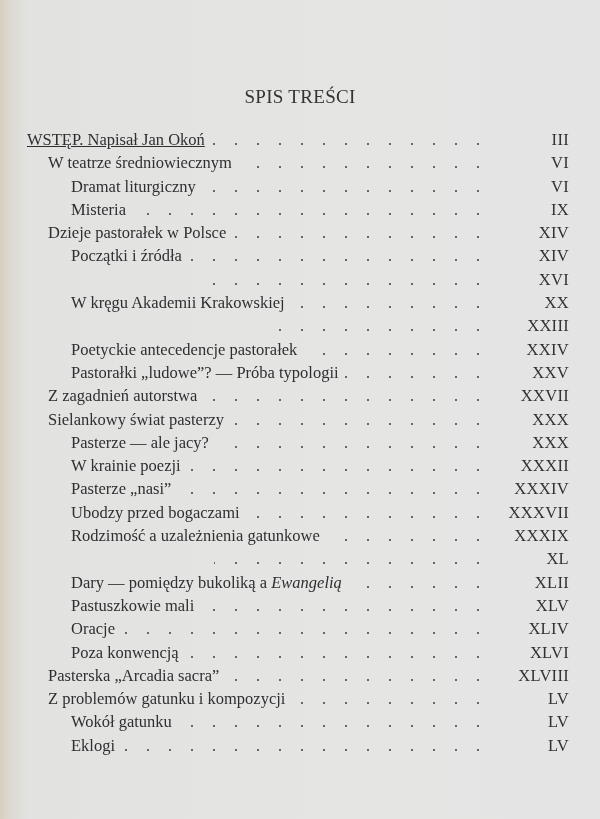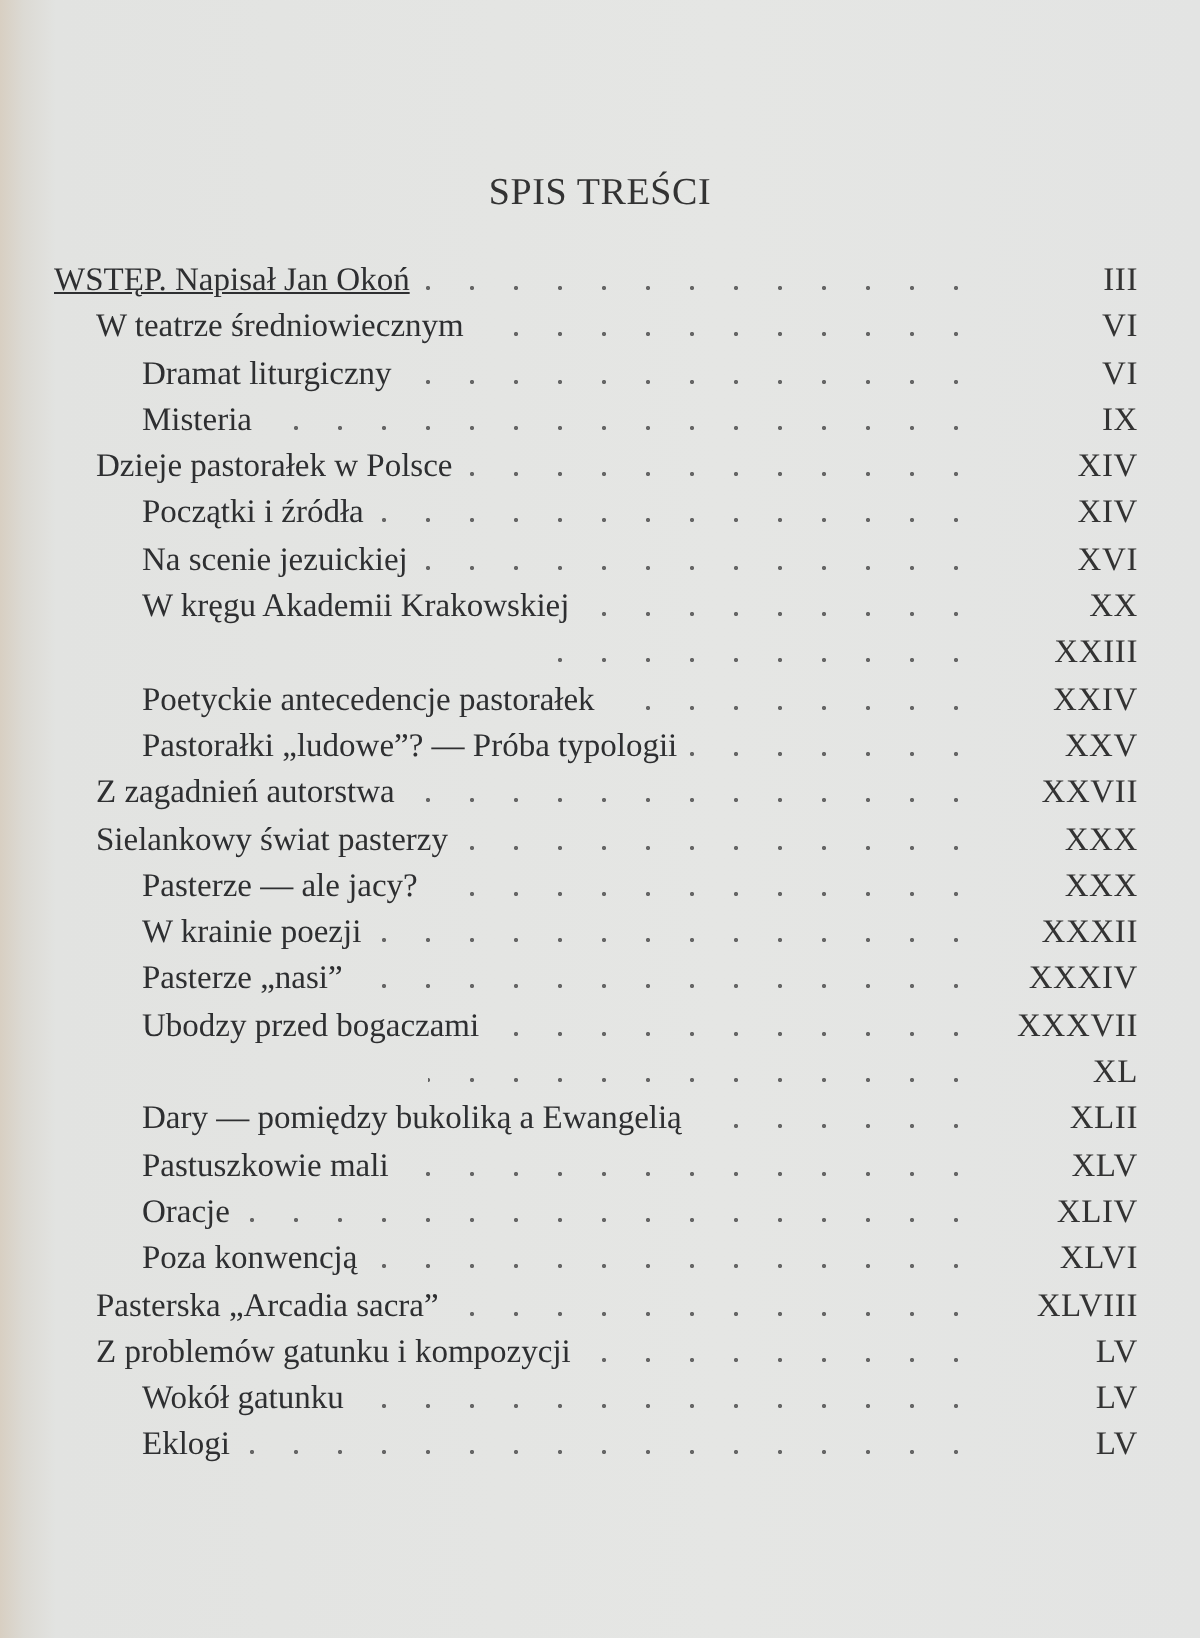--- a/index.html
+++ b/index.html
@@ -32,21 +32,21 @@
     position: absolute; left: 0; right: 80px; top: 15px; height: 2px;
     background-image: radial-gradient(circle, #666 0.9px, transparent 1.2px);
     background-size: 22px 2px;
     background-position: right center;
     background-repeat: repeat-x;
   }
   .row .page-num {
     position: absolute; right: 0; top: 0; 
     letter-spacing: 0.3px; color: #333;
   }
-  .italic { }
+  .italic { font-style: italic; }
 </style>
 </head>
 <body>
 
 <div class="page">
   <div class="title">SPIS TREŚCI</div>
   <div class="toc" id="toc">
       <div class="row l0">
         <div class="dots" style="left: 184px;"></div>
         <span class="label"><span>WSTĘP. Napisał Jan Okoń</span></span>
@@ -72,21 +72,20 @@
         <span class="label"><span>Dzieje pastorałek w Polsce</span></span>
         <span class="page-num">XIV</span>
       </div>
       <div class="row l2">
         <div class="dots" style="left: 161px;"></div>
         <span class="label"><span>Początki i źródła</span></span>
         <span class="page-num">XIV</span>
       </div>
       <div class="row l2">
         <div class="dots" style="left: 183px;"></div>
-        <span class="label"><span>Na scenie jezuickiej</span></span>
         <span class="page-num">XVI</span>
       </div>
       <div class="row l2">
         <div class="dots" style="left: 264px;"></div>
         <span class="label"><span>W kręgu Akademii Krakowskiej</span></span>
         <span class="page-num">XX</span>
       </div>
       <div class="row l2">
         <div class="dots" style="left: 237px;"></div>
         <span class="page-num">XXIII</span>
@@ -125,20 +124,25 @@
         <div class="dots" style="left: 150px;"></div>
         <span class="label"><span>Pasterze „nasi”</span></span>
         <span class="page-num">XXXIV</span>
       </div>
       <div class="row l2">
         <div class="dots" style="left: 219px;"></div>
         <span class="label"><span>Ubodzy przed bogaczami</span></span>
         <span class="page-num">XXXVII</span>
       </div>
       <div class="row l2">
+        <div class="dots" style="left: 299px;"></div>
+        <span class="label"><span>Rodzimość a uzależnienia gatunkowe</span></span>
+        <span class="page-num">XXXIX</span>
+      </div>
+      <div class="row l2">
         <div class="dots" style="left: 187px;"></div>
         <span class="page-num">XL</span>
       </div>
       <div class="row l2">
         <div class="dots" style="left: 321px;"></div>
         <span class="label"><span>Dary — pomiędzy bukoliką a </span><span class="italic">Ewangelią</span></span>
         <span class="page-num">XLII</span>
       </div>
       <div class="row l2">
         <div class="dots" style="left: 173px;"></div>

